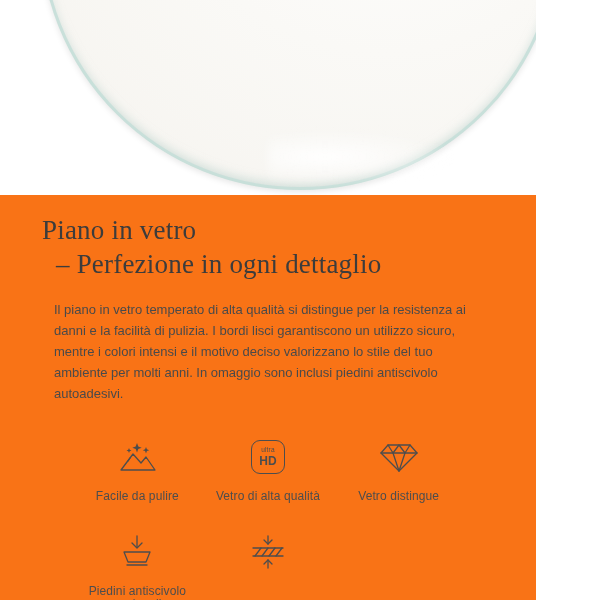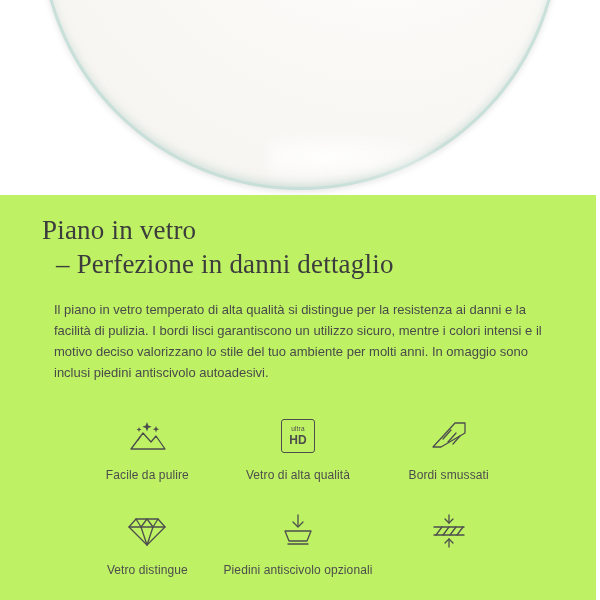--- a/index.html
+++ b/index.html
@@ -8,23 +8,23 @@
   }
   body {
     width: 600px;
     height: 600px;
     background: #ffffff;
     font-family: "Liberation Sans", sans-serif;
     overflow: hidden;
   }
   .page {
     position: relative;
-    width: 596px;
+    width: 536px;
     height: 600px;
-    background: #bef264;
+    background: #f97316;
     overflow: hidden;
   }
 
   
   .hero {
     position: relative;
     width: 600px;
     height: 195px;
     overflow: hidden;
     background: #ffffff;
@@ -135,21 +135,21 @@
     stroke: #4d4d4d;
     stroke-width: 1.3;
     stroke-linecap: round;
     stroke-linejoin: round;
   }
   .fillg { fill: #4d4d4d; }
   .ultrahd-box {
     width: 32px;
     height: 32px;
     border: 1.3px solid #4d4d4d;
-    border-radius: 3px;
+    border-radius: 9px;
     display: flex;
     flex-direction: column;
     align-items: center;
     justify-content: center;
     line-height: 1;
   }
   .ultrahd-top {
     font-size: 6.5px;
     color: #4d4d4d;
     letter-spacing: 0.2px;
@@ -189,21 +189,21 @@
       
       
     </div>
     <div class="hero-edge"></div>
     <div class="hero-gloss"></div>
   </div>
 
   <div class="content">
     <h1 class="headline">
       <span>Piano in vetro</span>
-      <span class="line2">– Perfezione in danni dettaglio</span>
+      <span class="line2">– Perfezione in ogni dettaglio</span>
     </h1>
     <p class="body-copy">Il piano in vetro temperato di alta qualità si distingue per la resistenza ai danni e la facilità di pulizia. I bordi lisci garantiscono un utilizzo sicuro, mentre i colori intensi e il motivo deciso valorizzano lo stile del tuo ambiente per molti anni. In omaggio sono inclusi piedini antiscivolo autoadesivi.</p>
 
     <div class="features">
 
       <div class="feature">
         <div class="feature-icon">
           <svg width="44" height="40" viewBox="0 0 44 40">
             <path class="stroke" d="M6 33 L18 17 L26 26 L31 20 L40 33 Z"></path>
             <path class="stroke" d="M13 24 l2 -3"></path>
@@ -218,31 +218,20 @@
       <div class="feature">
         <div class="feature-icon">
           <div class="ultrahd-box">
             <span class="ultrahd-top">ultra</span>
             <span class="ultrahd-bottom">HD</span>
           </div>
         </div>
         <div class="feature-label">Vetro di alta qualità</div>
       </div>
 
-      <div class="feature">
-        <div class="feature-icon">
-          <svg width="40" height="38" viewBox="0 0 40 38">
-            <path class="stroke" d="M4 30 L26 6 L36 6 L36 16 L12 30 Z"></path>
-            <path class="stroke" d="M14 22 L22 13"></path>
-            <path class="stroke" d="M19 25 L27 16"></path>
-            <path class="stroke" d="M24 27 L31 19"></path>
-          </svg>
-        </div>
-        <div class="feature-label">Bordi smussati</div>
-      </div>
 
       <div class="feature">
         <div class="feature-icon">
           <svg width="40" height="36" viewBox="0 0 40 36">
             <path class="stroke" d="M9 6 L31 6 L38 14 L20 32 L2 14 Z"></path>
             <path class="stroke" d="M2 14 L38 14"></path>
             <path class="stroke" d="M9 6 L14 14 L20 32"></path>
             <path class="stroke" d="M31 6 L26 14 L20 32"></path>
             <path class="stroke" d="M14 14 L20 6 L26 14"></path>
           </svg>

